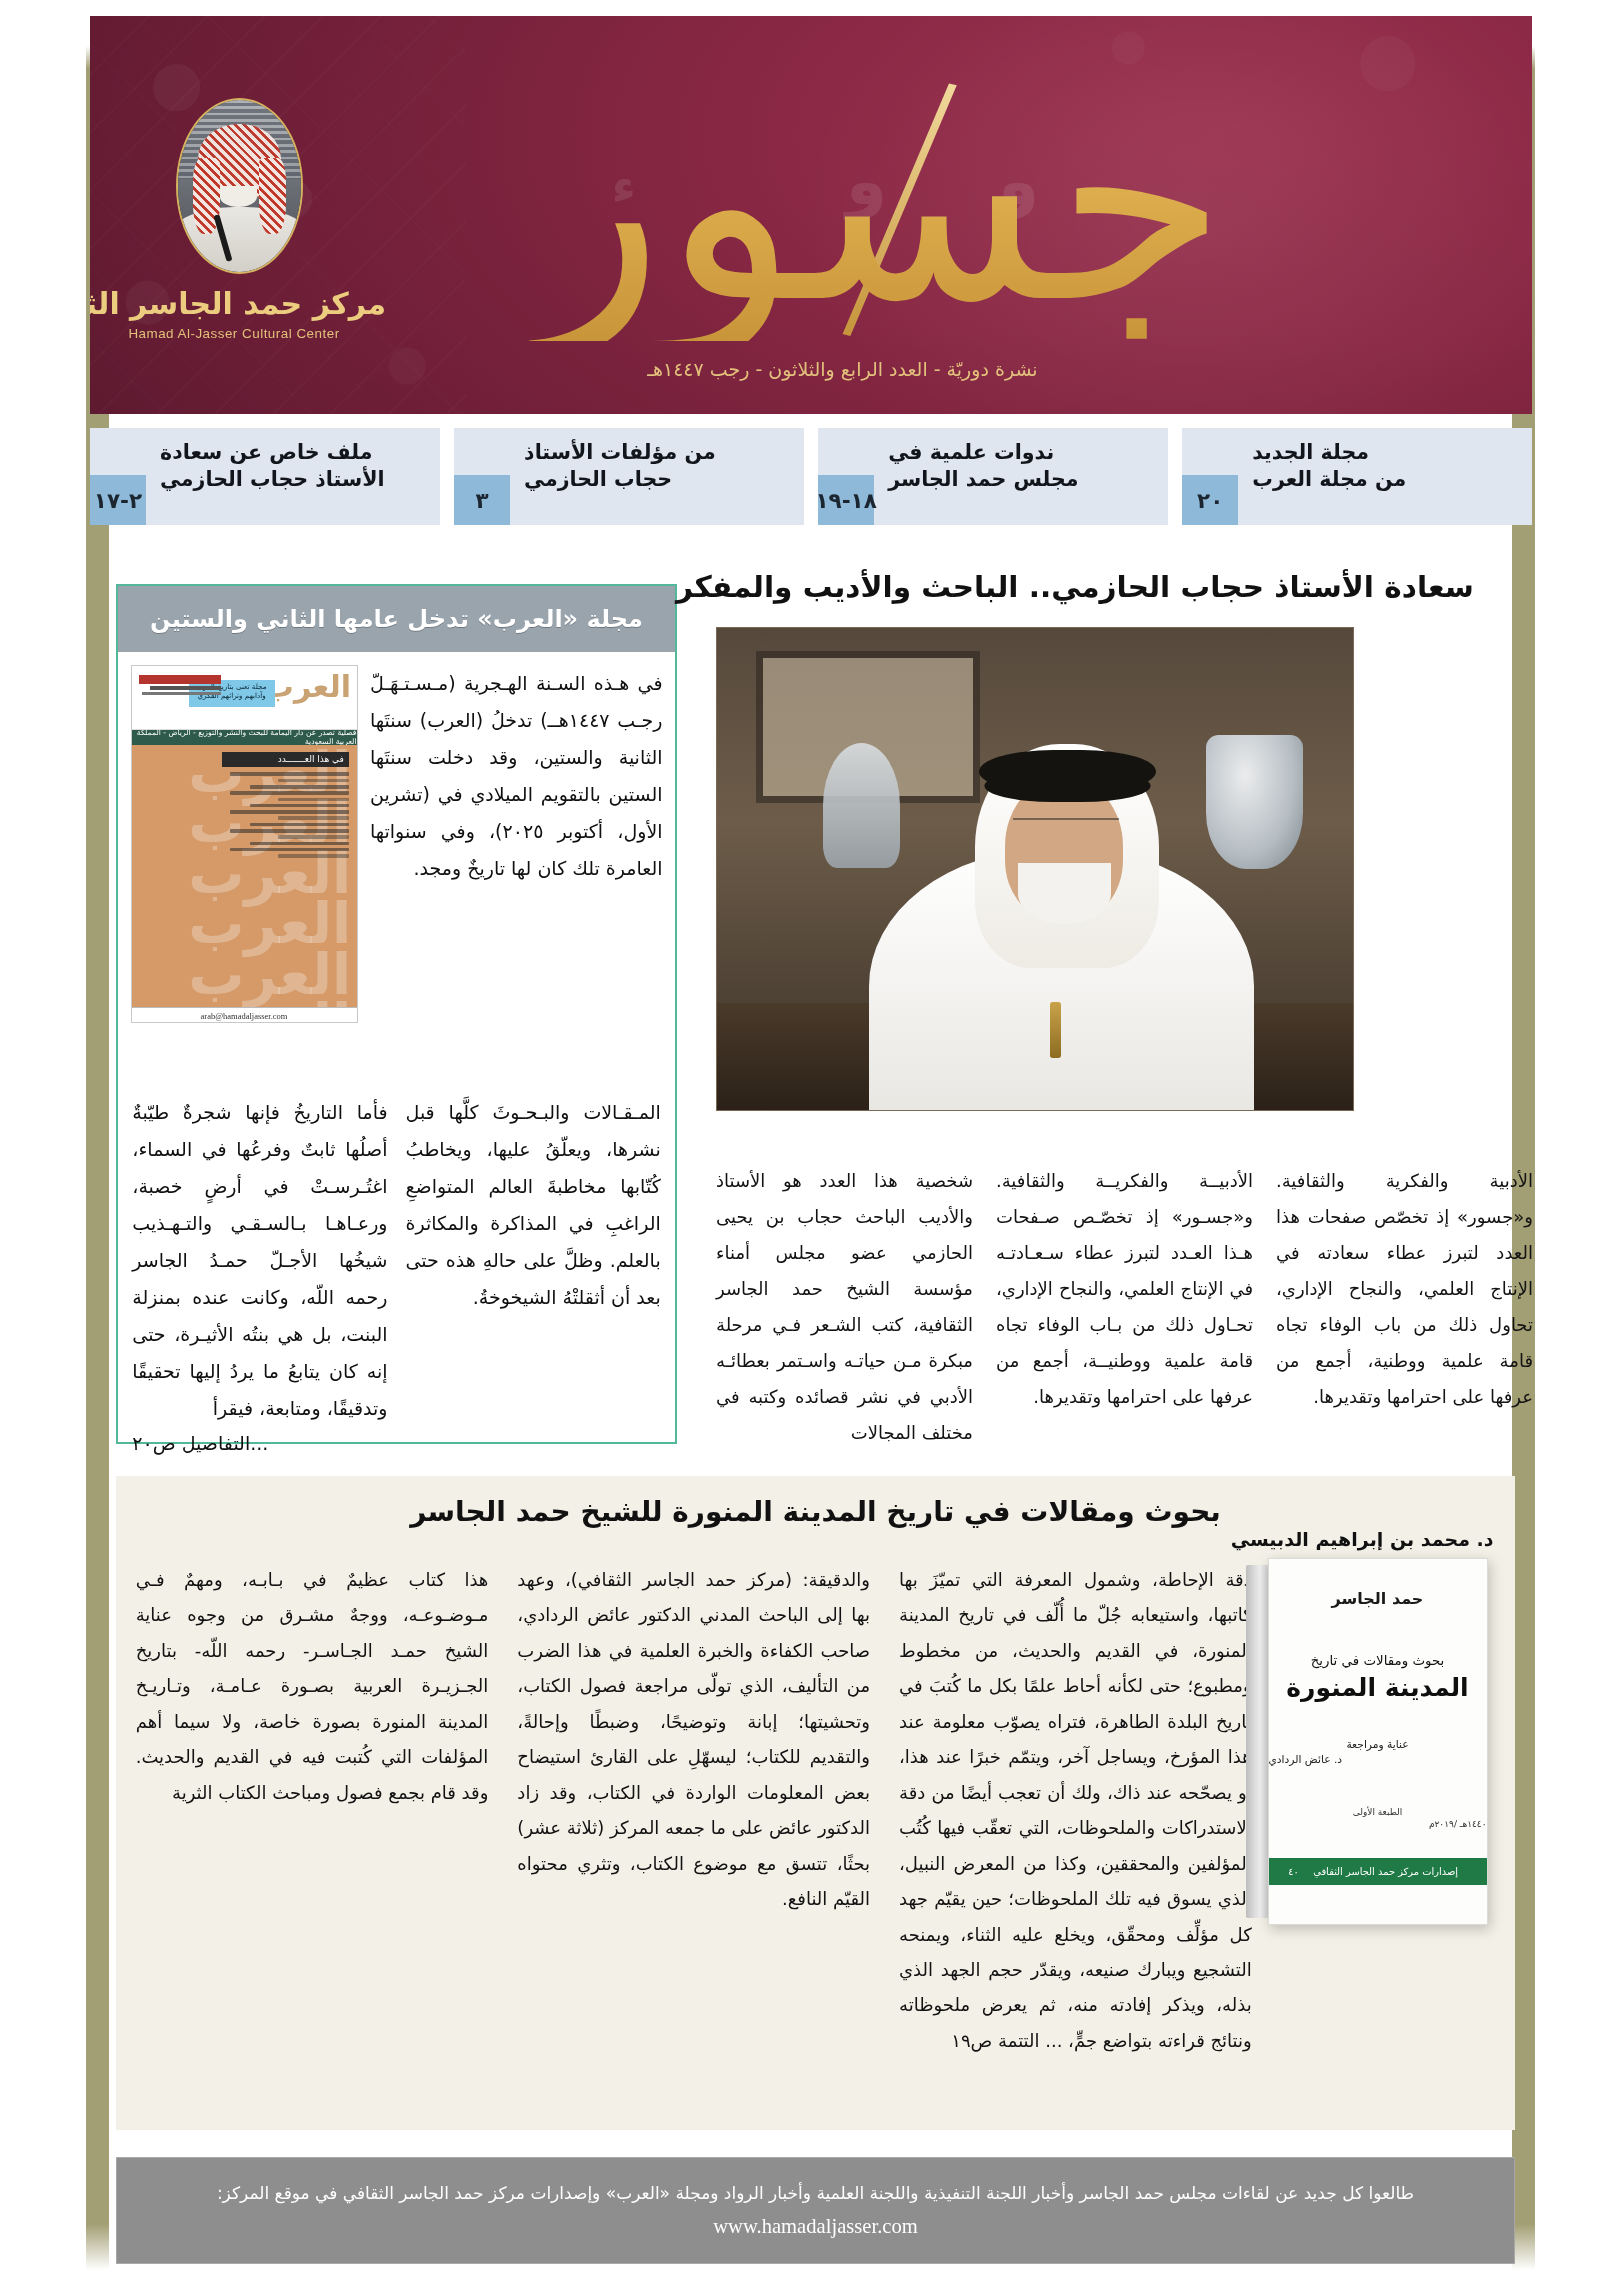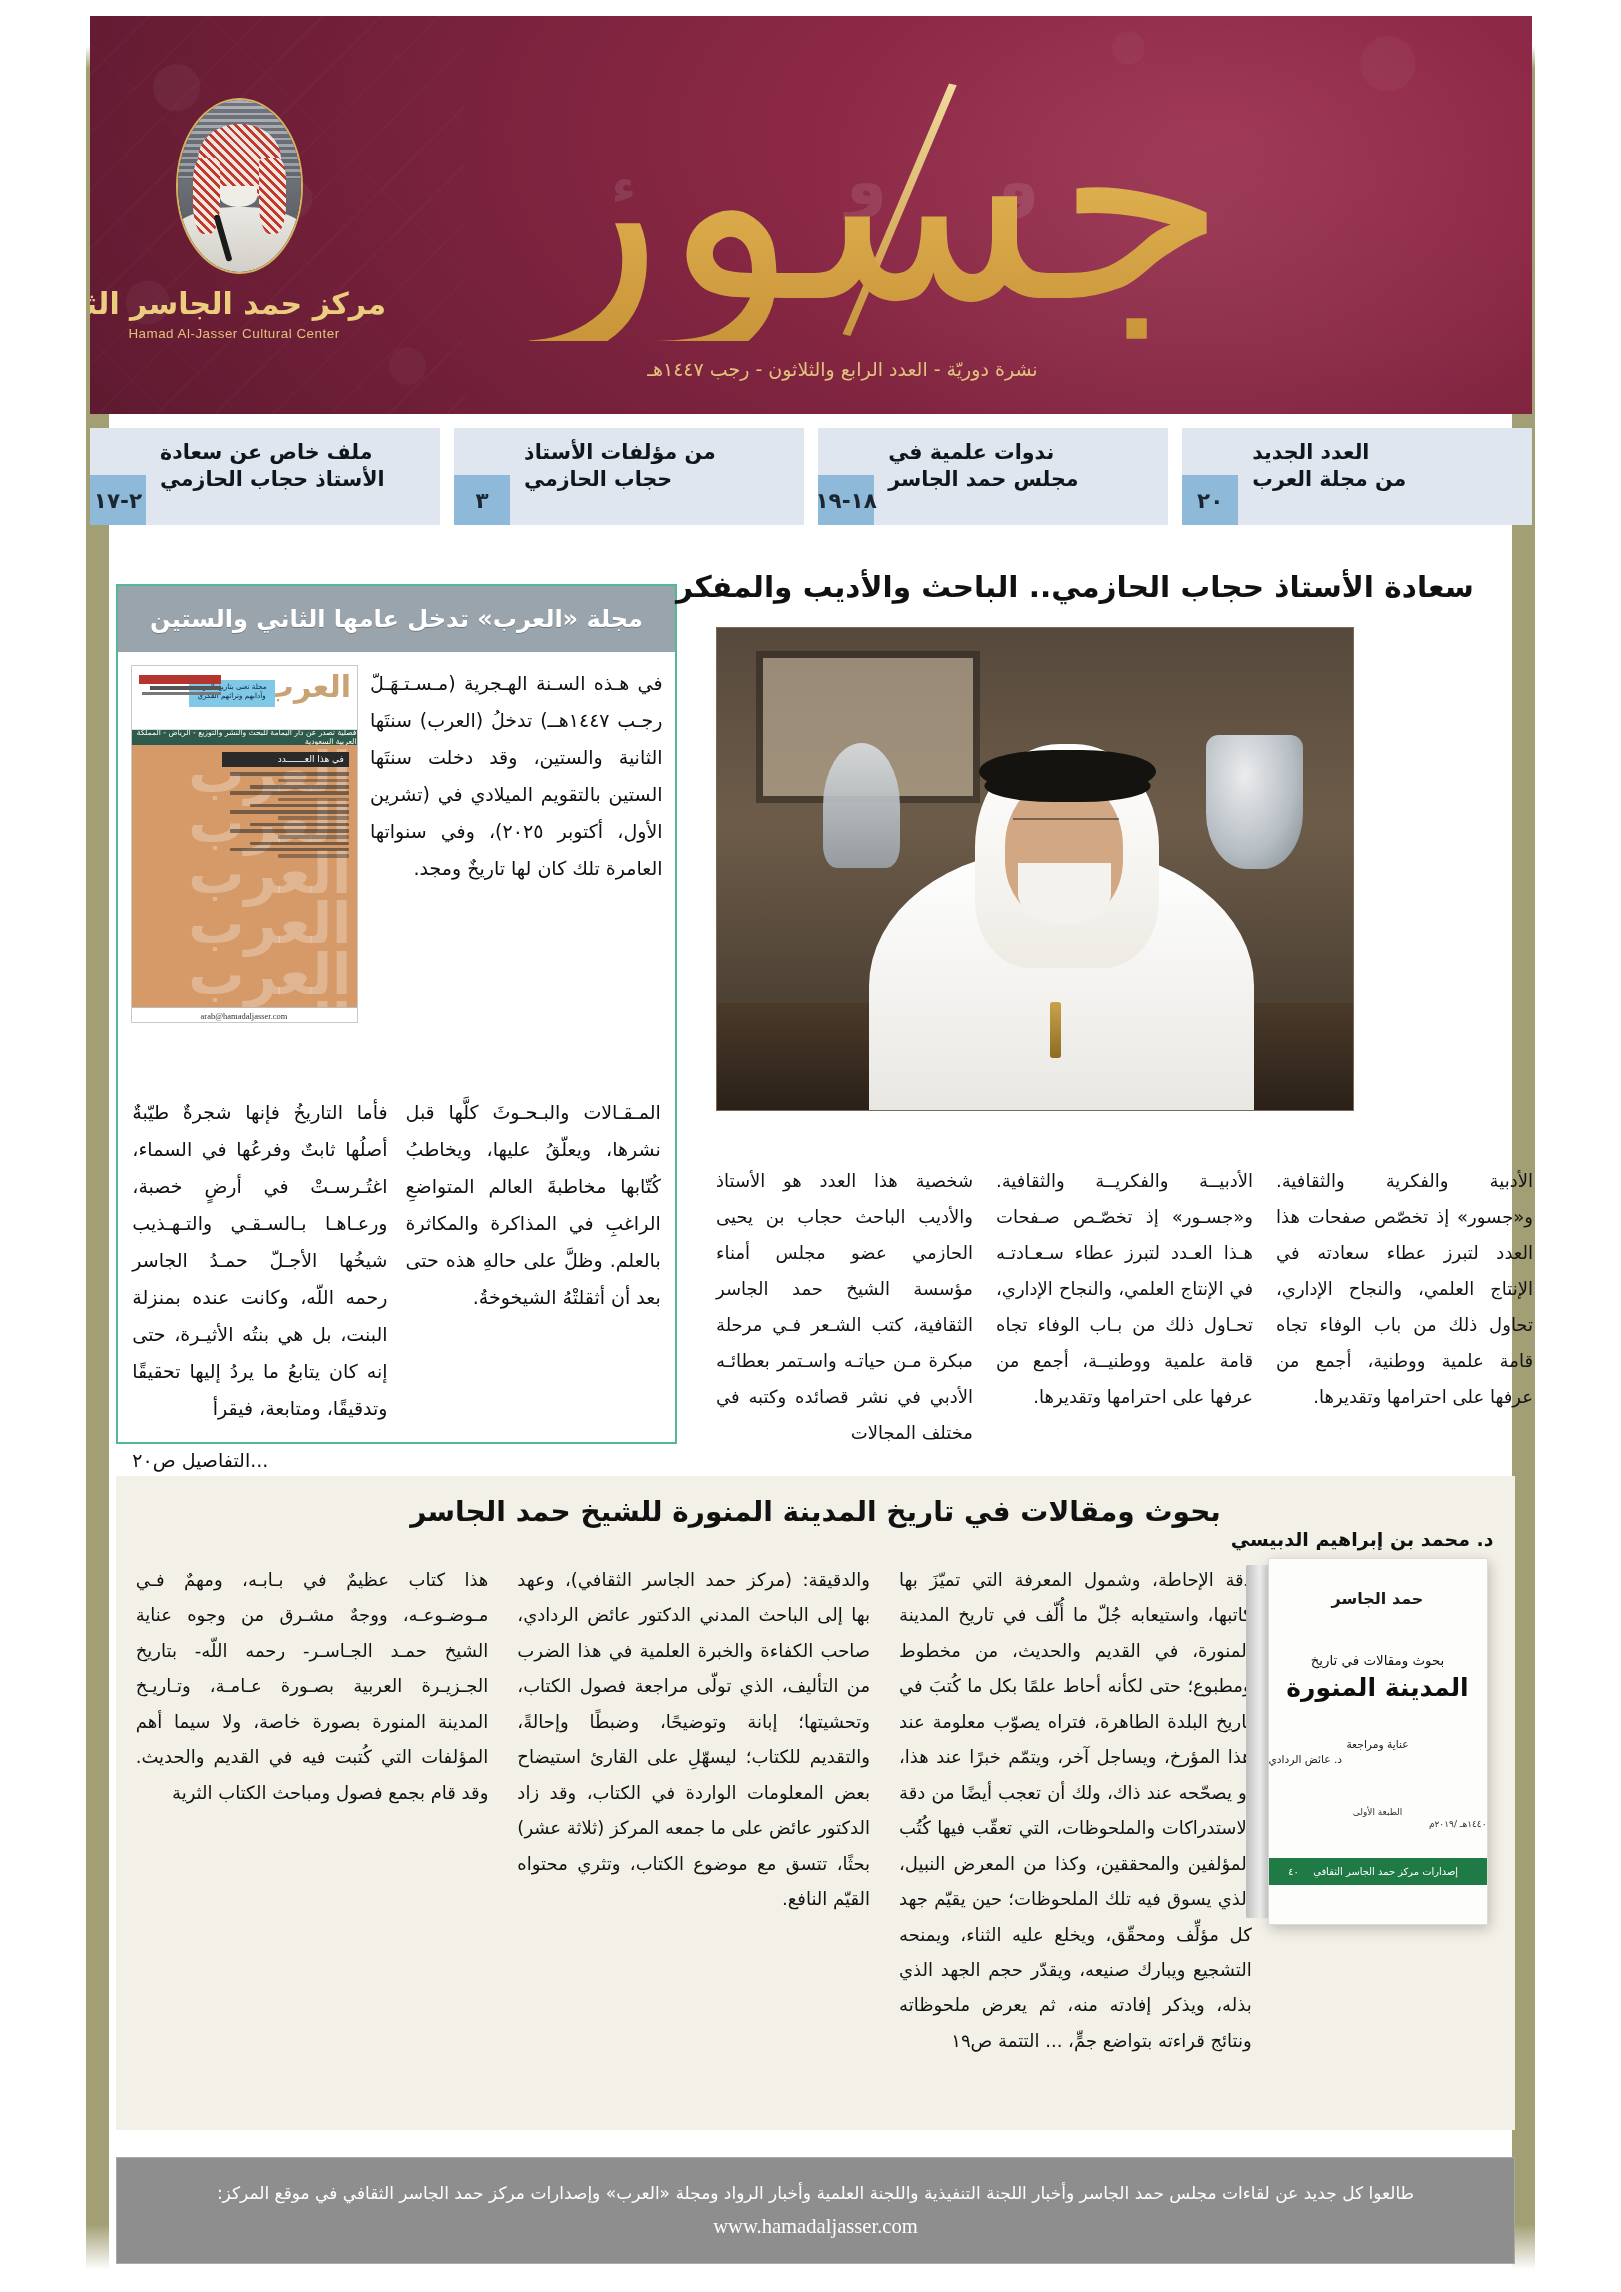--- a/index.html
+++ b/index.html
@@ -214,21 +214,21 @@
             font-size: 8.5px; color:#333; direction: ltr; font-family:"Liberation Serif", serif;
             border-top: 0.9px solid #bbb; }
 
   .sb-col {
     flex: 1 1 0; font-size: 19px; line-height: 1.95; color: #101010;
     text-align: justify; direction: rtl;
   }
   .sidebox-lower { padding: 3.6px 14.3px 10.7px 14.3px; }
   .sb-two { display: flex; flex-direction: row-reverse; gap: 18px; margin-top: 48px; }
   .sb-two > div { flex: 1 1 0; font-size: 19px; line-height: 1.95; text-align: justify; color:#101010; }
-  .sb-more { text-align: left; font-size: 19px; margin-top: 22px; color:#101010; }
+  .sb-more { text-align: left; font-size: 19px; margin-top: 5px; color:#101010; }
 
   
   .feat-title {
     position: absolute; right: 125px; top: 570px; width: 842px;
     text-align: center; font-size: 29.6px; font-weight: 700; color: #111;
     white-space: nowrap;
   }
   .feat-photo {
     position: absolute; left: 716px; top: 627px; width: 638px; height: 484px;
     background: linear-gradient(165deg, #2f2a26 0%, #443b33 45%, #6a5c4c 100%);
@@ -373,21 +373,21 @@
       <div class="swash"></div>
       <div class="glyph">جسور</div>
     </div>
 
     <div class="mast-sub">نشرة دوريّة - العدد الرابع والثلاثون - رجب ١٤٤٧هـ</div>
   </div>
 
   <div class="navstrip">
 
     <div class="navcard">
-      <div class="l1">العدد الجديد</div>
+      <div class="l1">مجلة الجديد</div>
       <div class="l2">من مجلة العرب</div>
       <div class="pg">٢٠</div>
     </div>
 
     <div class="navcard">
       <div class="l1">ندوات علمية في</div>
       <div class="l2">مجلس حمد الجاسر</div>
       <div class="pg">١٨-١٩</div>
     </div>
 

